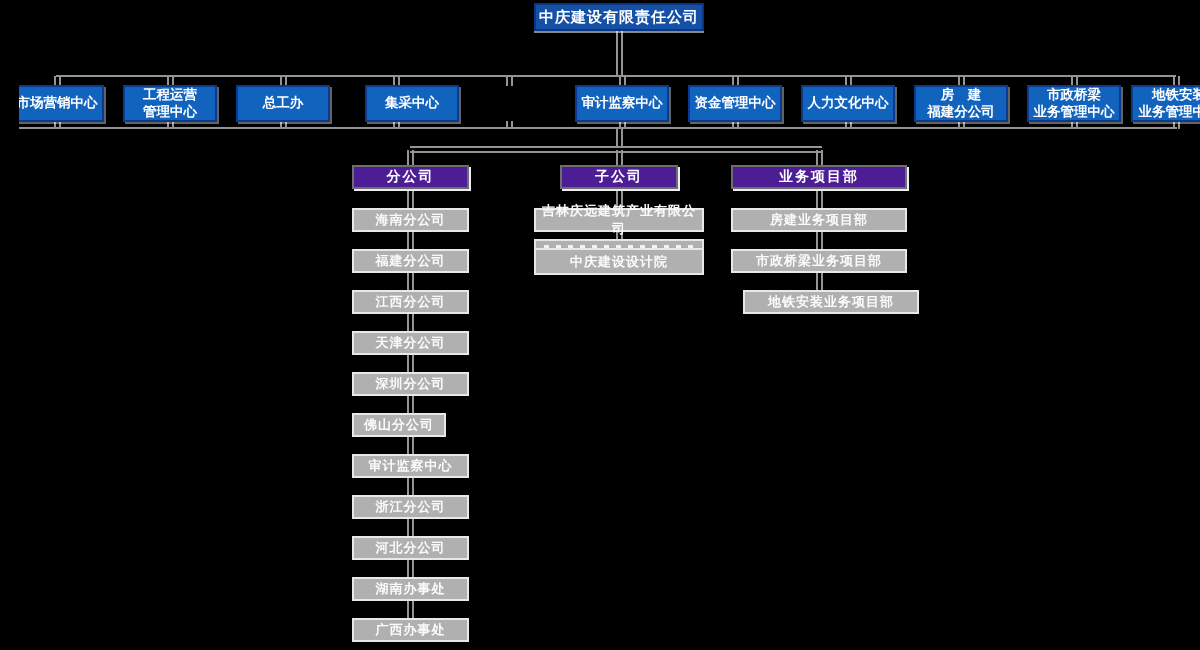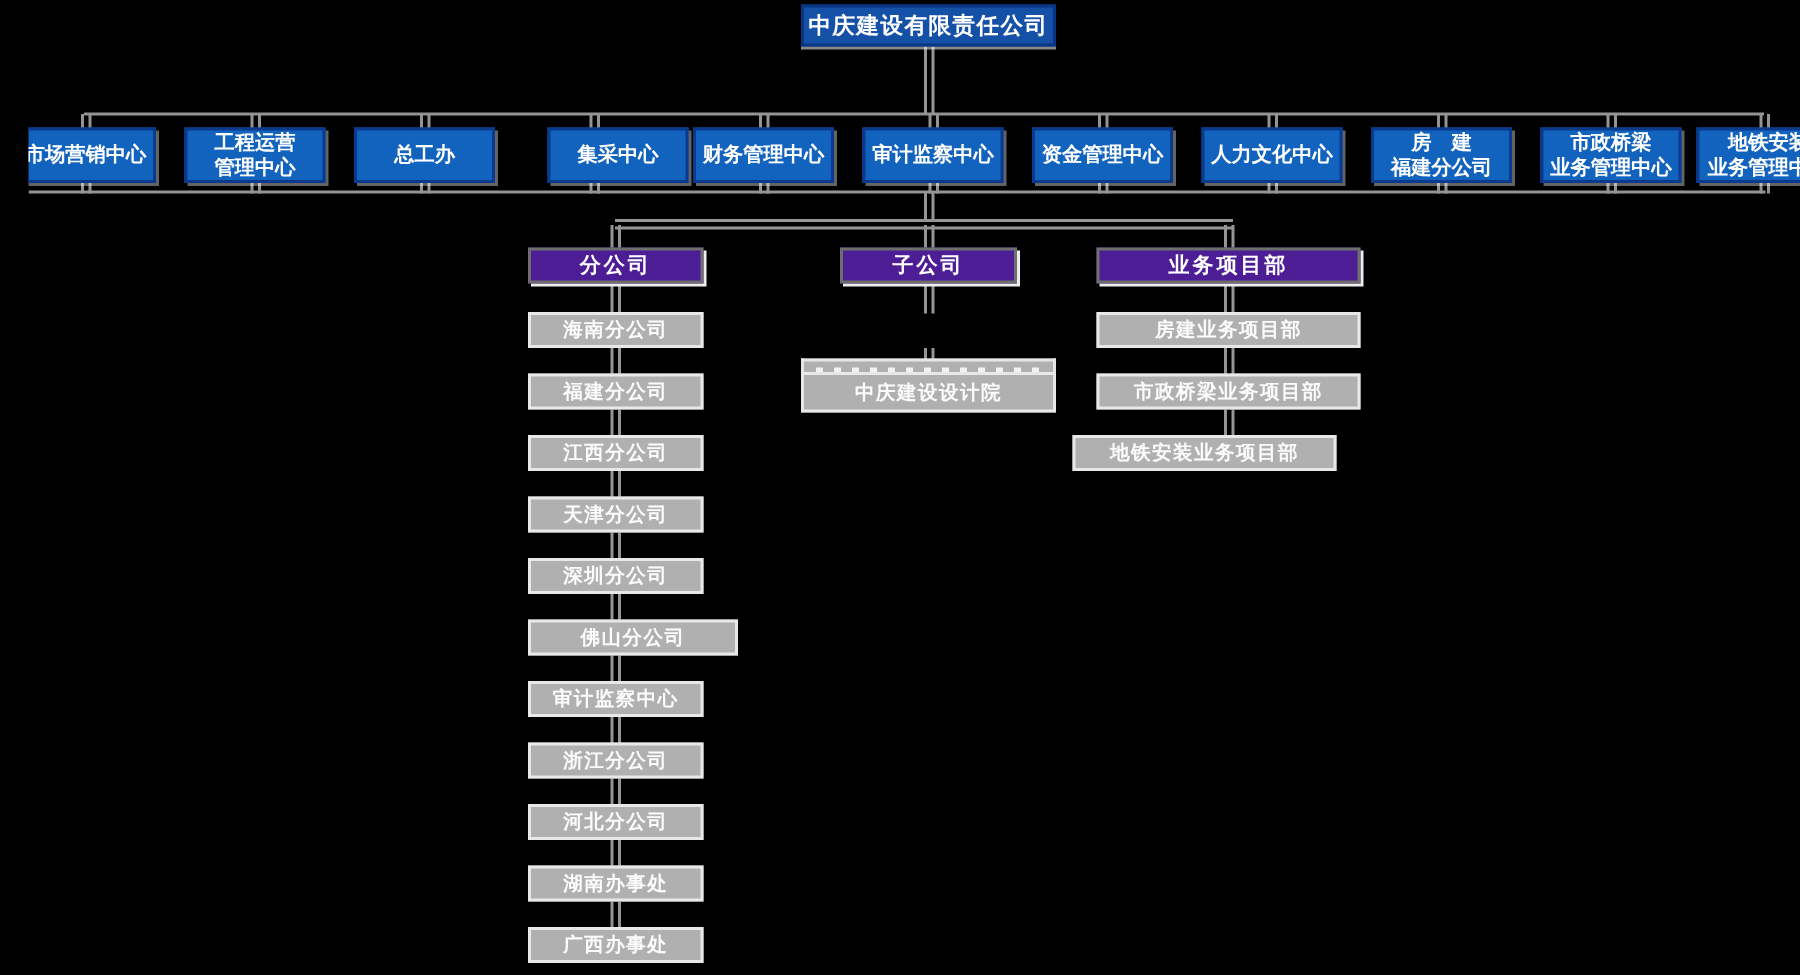--- a/index.html
+++ b/index.html
@@ -82,21 +82,20 @@
 
   <div class="box root">
       <span>中庆建设有限责任公司</span>
     </div>
 
   <div class="box dept" style="left:-9px"><span>市场营销中心</span></div>
   <div class="box dept" style="left:104px"><span>工程运营
 管理中心</span></div>
   <div class="box dept" style="left:217px"><span>总工办</span></div>
   <div class="box dept" style="left:346px"><span>集采中心</span></div>
-  <div class="box dept" style="left:443px"><span>财务管理中心</span></div>
   <div class="box dept" style="left:556px"><span>审计监察中心</span></div>
   <div class="box dept" style="left:669px"><span>资金管理中心</span></div>
   <div class="box dept" style="left:782px"><span>人力文化中心</span></div>
   <div class="box dept" style="left:895px"><span>房　建
 福建分公司</span></div>
   <div class="box dept" style="left:1008px"><span>市政桥梁
 业务管理中心</span></div>
   <div class="box dept" style="left:1112px;width:96px"><span>地铁安装
 业务管理中心</span></div>
 
@@ -118,49 +117,52 @@
     </div>
   <div class="box child" style="left:333px;width:117px;top:290px">
       <span>江西分公司</span>
     </div>
   <div class="box child" style="left:333px;width:117px;top:331px">
       <span>天津分公司</span>
     </div>
   <div class="box child" style="left:333px;width:117px;top:372px">
       <span>深圳分公司</span>
     </div>
-  <div class="box child" style="left:333px;width:140px;top:413px">
+  <div class="box child" style="left:333px;width:94px;top:413px">
       <span>佛山分公司</span>
     </div>
   <div class="box child" style="left:333px;width:117px;top:454px">
       <span>审计监察中心</span>
     </div>
   <div class="box child" style="left:333px;width:117px;top:495px">
       <span>浙江分公司</span>
     </div>
   <div class="box child" style="left:333px;width:117px;top:536px">
       <span>河北分公司</span>
     </div>
   <div class="box child" style="left:333px;width:117px;top:577px">
       <span>湖南办事处</span>
     </div>
   <div class="box child" style="left:333px;width:117px;top:618px">
       <span>广西办事处</span>
     </div>
 
+  <div class="box child" style="left:515px;width:170px;top:208px">
+      <span>吉林庆远建筑产业有限公司</span>
+    </div>
   <div class="clip-sliver">
       <div class="glyph-tops"></div>
     </div>
   <div class="box child" style="left:515px;width:170px;top:248px;height:27px">
       <span>中庆建设设计院</span>
     </div>
 
   <div class="box child" style="left:712px;width:176px;top:208px">
       <span>房建业务项目部</span>
     </div>
   <div class="box child" style="left:712px;width:176px;top:249px">
       <span>市政桥梁业务项目部</span>
     </div>
-  <div class="box child" style="left:696px;width:176px;top:290px">
+  <div class="box child" style="left:724px;width:176px;top:290px">
       <span>地铁安装业务项目部</span>
     </div>
 
 </div>
 
 </body></html>

